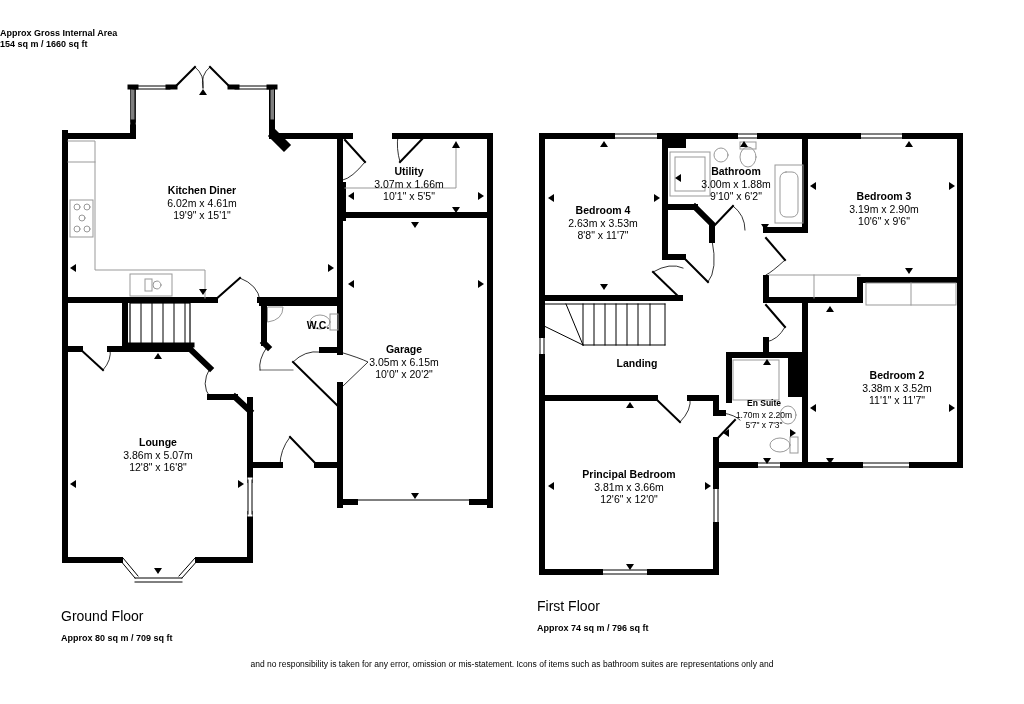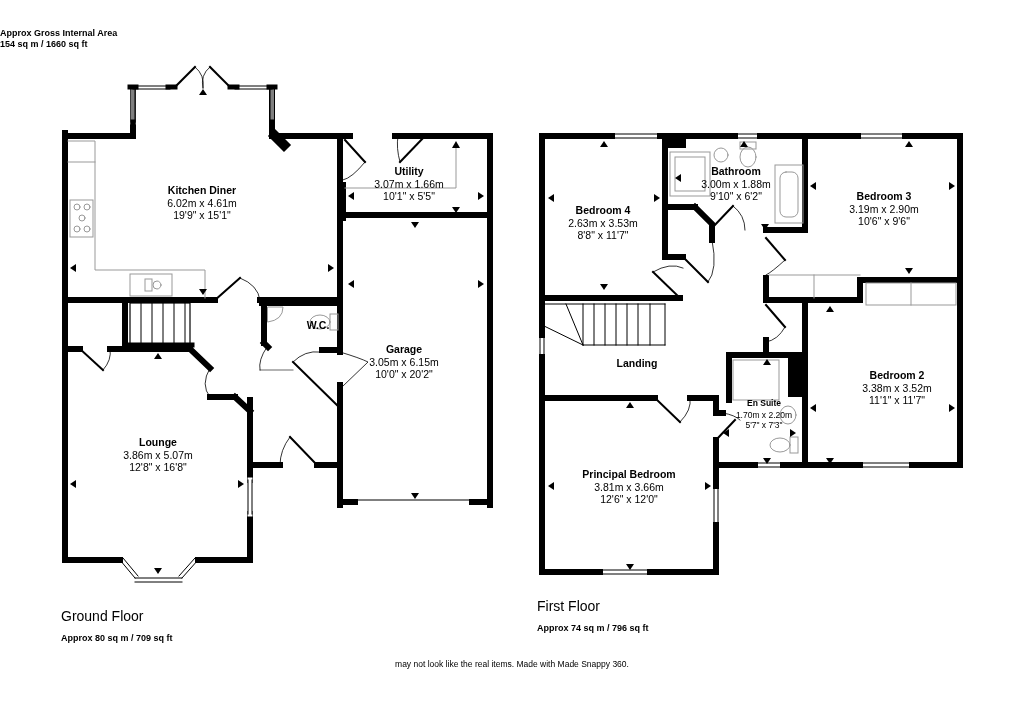--- a/index.html
+++ b/index.html
@@ -411,14 +411,14 @@
 <div class="abs" style="left:61px; top:608px;">
   <div class="floor-title">Ground Floor</div>
   <div class="floor-area">Approx 80 sq m / 709 sq ft</div>
 </div>
 <div class="abs" style="left:537px; top:598px;">
   <div class="floor-title">First Floor</div>
   <div class="floor-area">Approx 74 sq m / 796 sq ft</div>
 </div>
 
 <div class="abs disclaimer">
-  <div>may not look like the real items. Made with Made Snappy 360.</div>
+  <div>and no responsibility is taken for any error, omission or mis-statement. Icons of items such as bathroom suites are representations only and</div>
 </div>
 
 </body></html>

